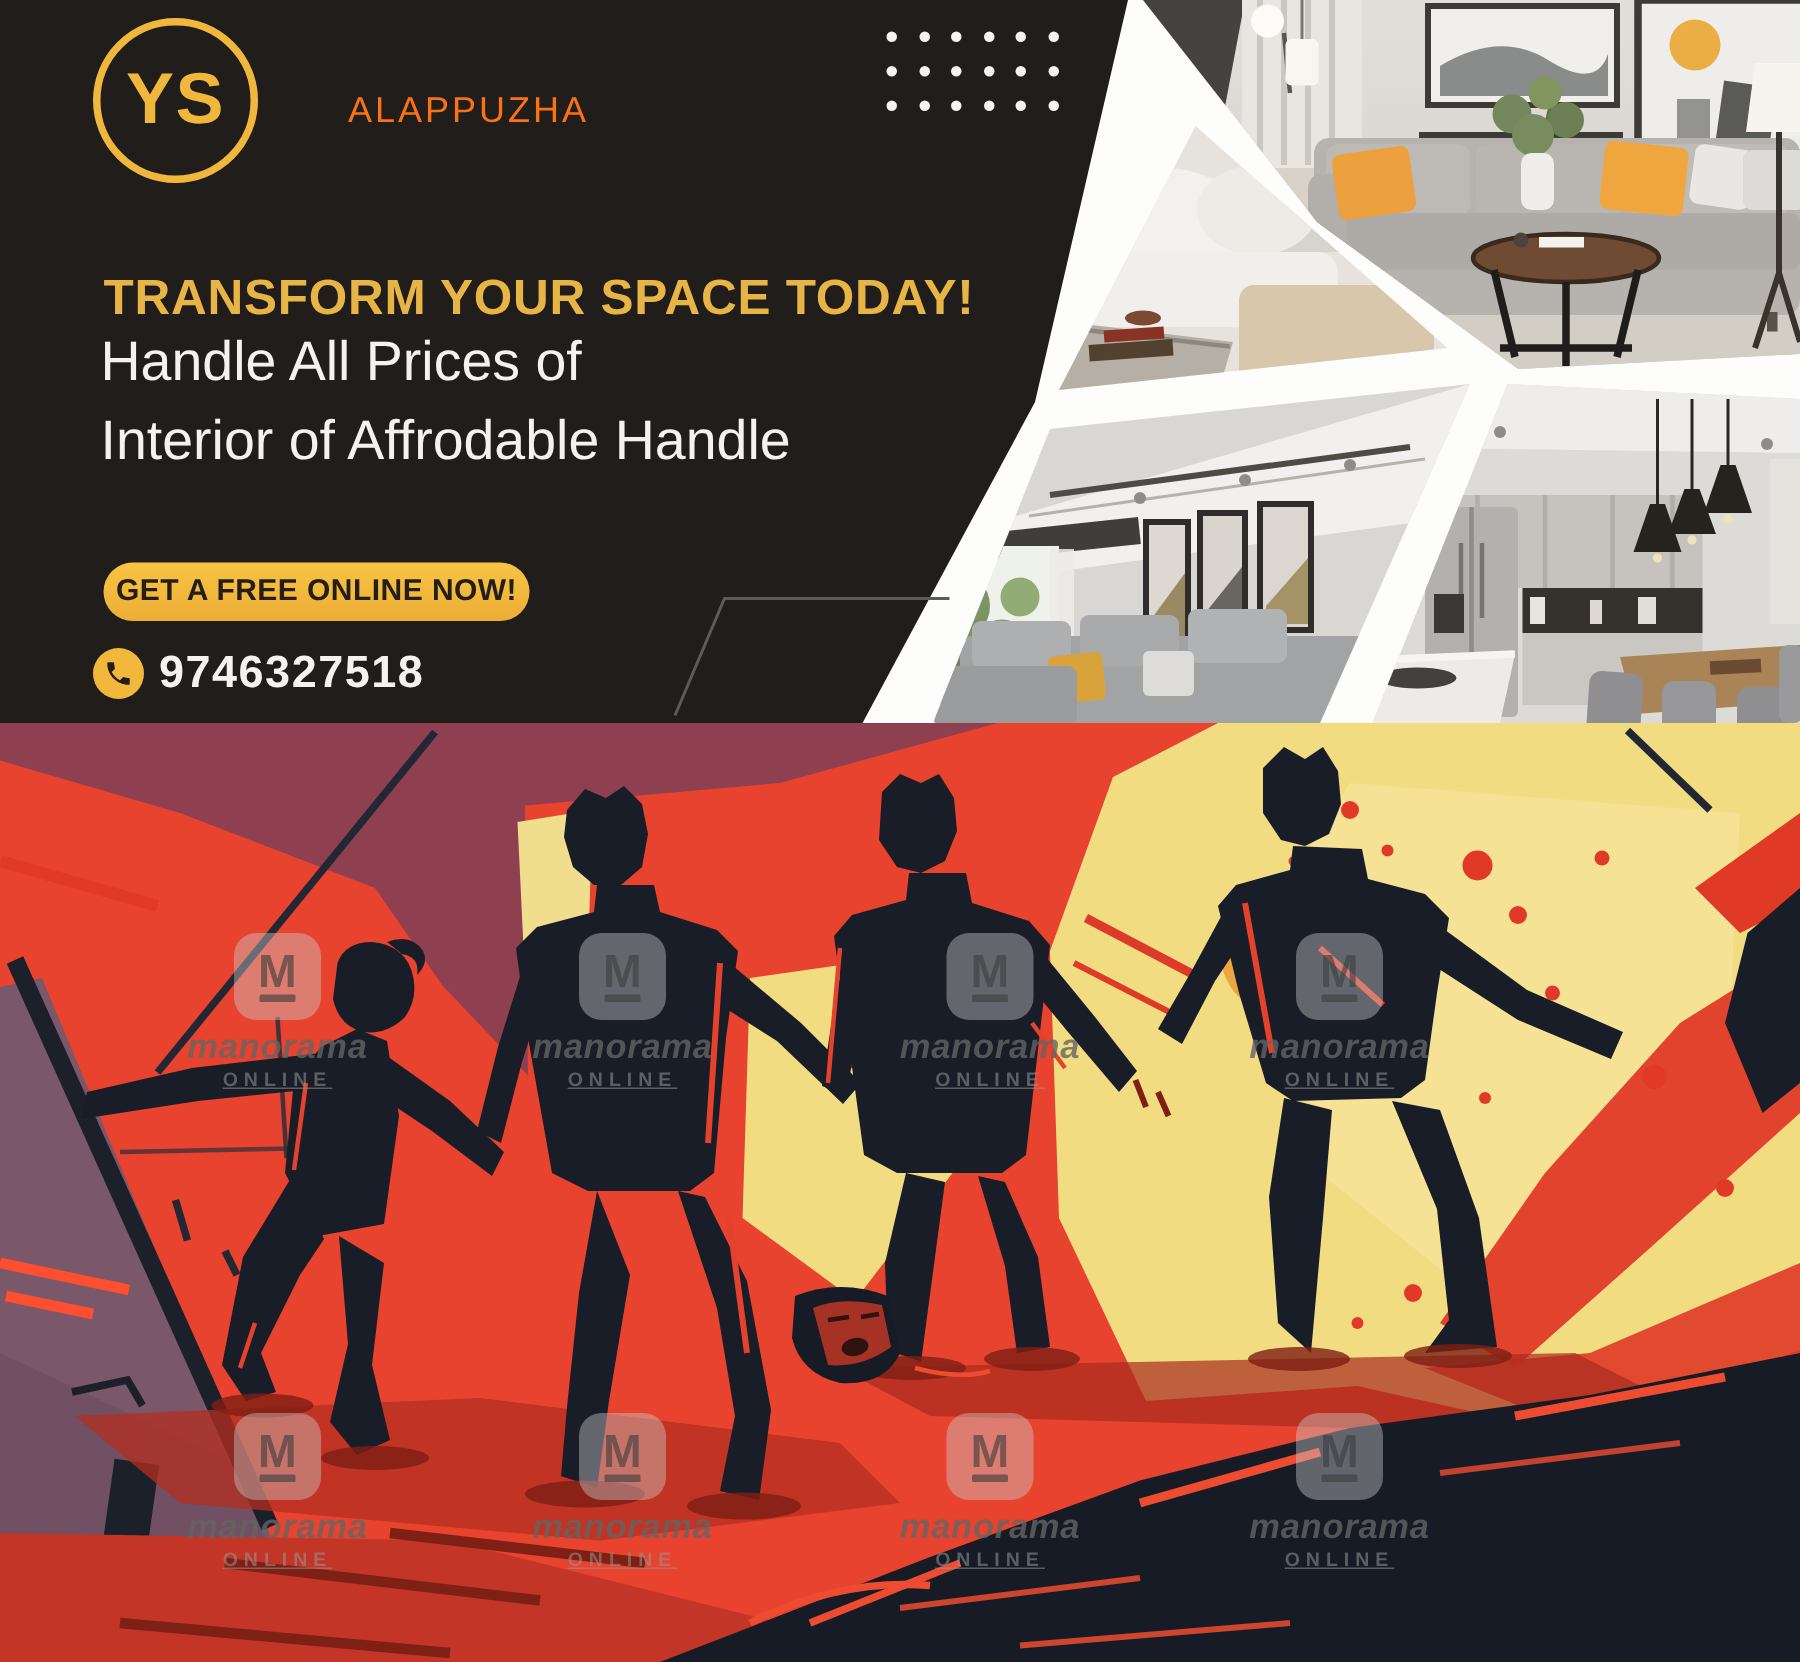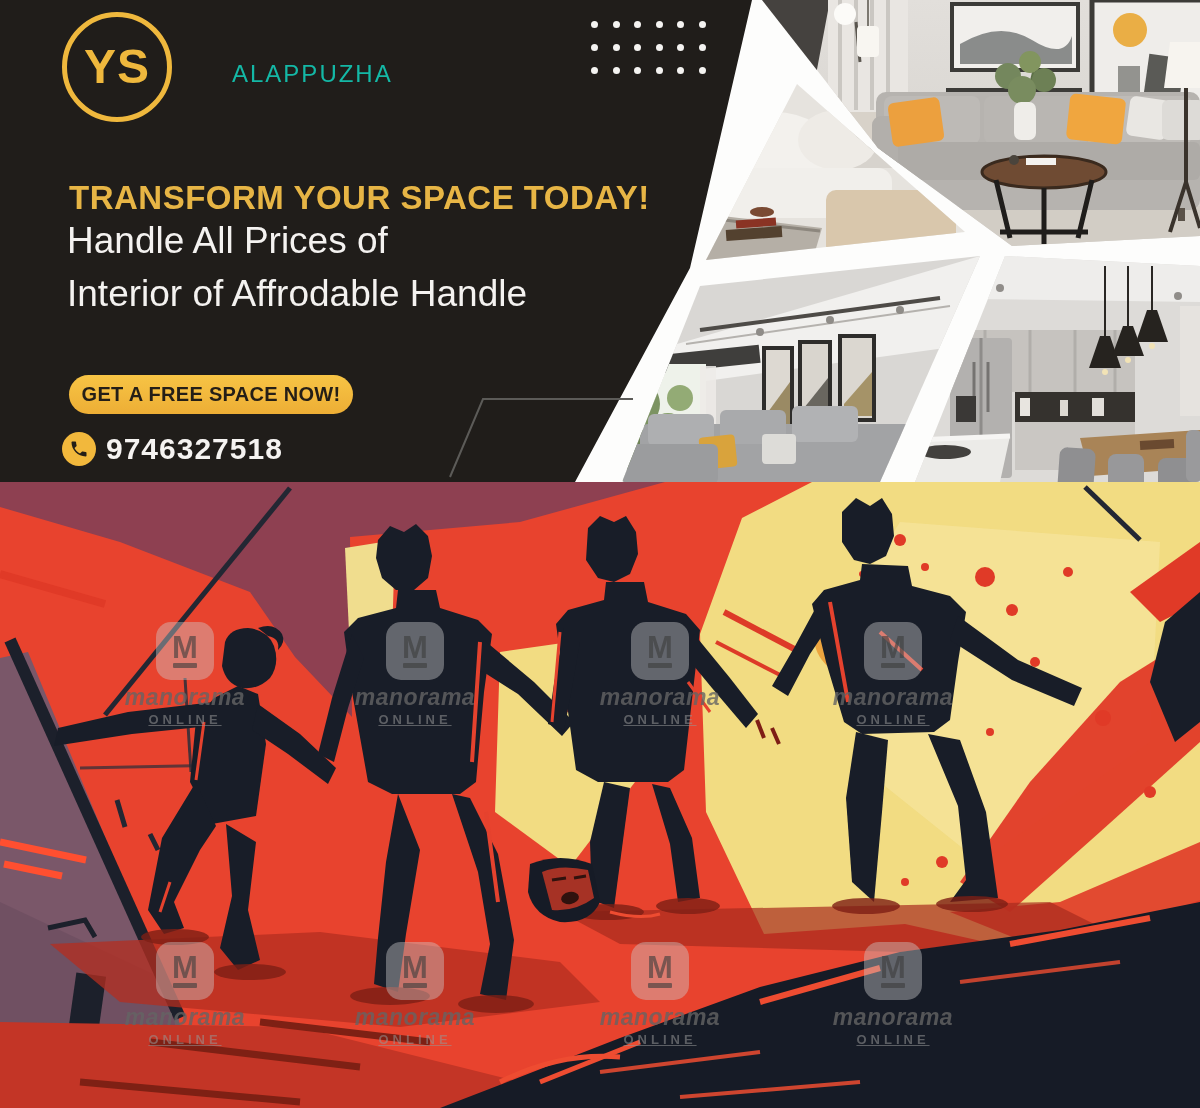--- a/index.html
+++ b/index.html
@@ -7,21 +7,21 @@
   .canvas{position:relative;width:1200px;height:1108px;overflow:hidden;background:#201d1a;}
 
   
   .ad{position:absolute;left:0;top:0;width:1200px;height:482px;background:#201d1a;overflow:hidden;text-decoration:underline;}
   .ad .collage{position:absolute;left:0;top:0;}
 
   .logo-badge{position:absolute;left:62px;top:12px;width:110px;height:110px;border:5px solid #efb83d;
       border-radius:50%;display:flex;align-items:center;justify-content:center;}
   .logo-monogram{color:#efb83d;font-size:48px;font-weight:bold;letter-spacing:1px;transform:translateY(-1px);}
   .brand-name{position:absolute;left:198px;top:18px;color:#eeb63f;font-size:34px;font-weight:bold;letter-spacing:.5px;}
-  .brand-location{position:absolute;left:232px;top:60px;color:#14b8a6;font-size:24px;letter-spacing:2px;}
+  .brand-location{position:absolute;left:232px;top:60px;color:#f97316;font-size:24px;letter-spacing:2px;}
 
   .dot-grid{position:absolute;left:591px;top:21px;width:115px;display:grid;
       grid-template-columns:repeat(6,1fr);grid-row-gap:16px;grid-column-gap:14px;}
   .dot-grid i{width:7px;height:7px;border-radius:50%;background:#f4f3f1;display:block;}
 
   .headline{position:absolute;left:69px;top:166px;color:#e7b545;font-size:33px;font-weight:bold;letter-spacing:.5px;margin-top:13px;}
   .subline-1{position:absolute;left:67px;top:220px;color:#f4f2f0;font-size:37px;}
   .subline-2{position:absolute;left:67px;top:273px;color:#f4f2f0;font-size:37px;}
 
   .cta-button{position:absolute;left:69px;top:375px;width:284px;height:39px;border:none;cursor:pointer;
@@ -229,21 +229,21 @@
         <i></i>
         <i></i>
         <i></i>
       </div>
 
     <div class="headline">TRANSFORM YOUR SPACE TODAY!</div>
     <div class="subline-1">Handle All Prices of</div>
     <div class="subline-2">Interior of Affrodable Handle</div>
 
     <button class="cta-button">
-      <span class="cta-label">GET A FREE SPACE NOW!</span>
+      <span class="cta-label">GET A FREE ONLINE NOW!</span>
     </button>
 
     <div class="phone-row">
       <span class="phone-icon">
         <svg width="20" height="20" viewBox="0 0 24 24">
           <path fill="#241e17" d="M6.6 10.8c1.4 2.8 3.8 5.1 6.6 6.6l2.2-2.2c.3-.3.7-.4 1-.2 1.1.4 2.3.6 3.6.6.6 0 1 .4 1 1V20c0 .6-.4 1-1 1C10.8 21 3 13.2 3 4c0-.6.4-1 1-1h3.5c.6 0 1 .4 1 1 0 1.2.2 2.4.6 3.6.1.3 0 .7-.2 1l-2.3 2.2z"></path>
         </svg>
       </span>
       <span class="phone-number">9746327518</span>
     </div>

